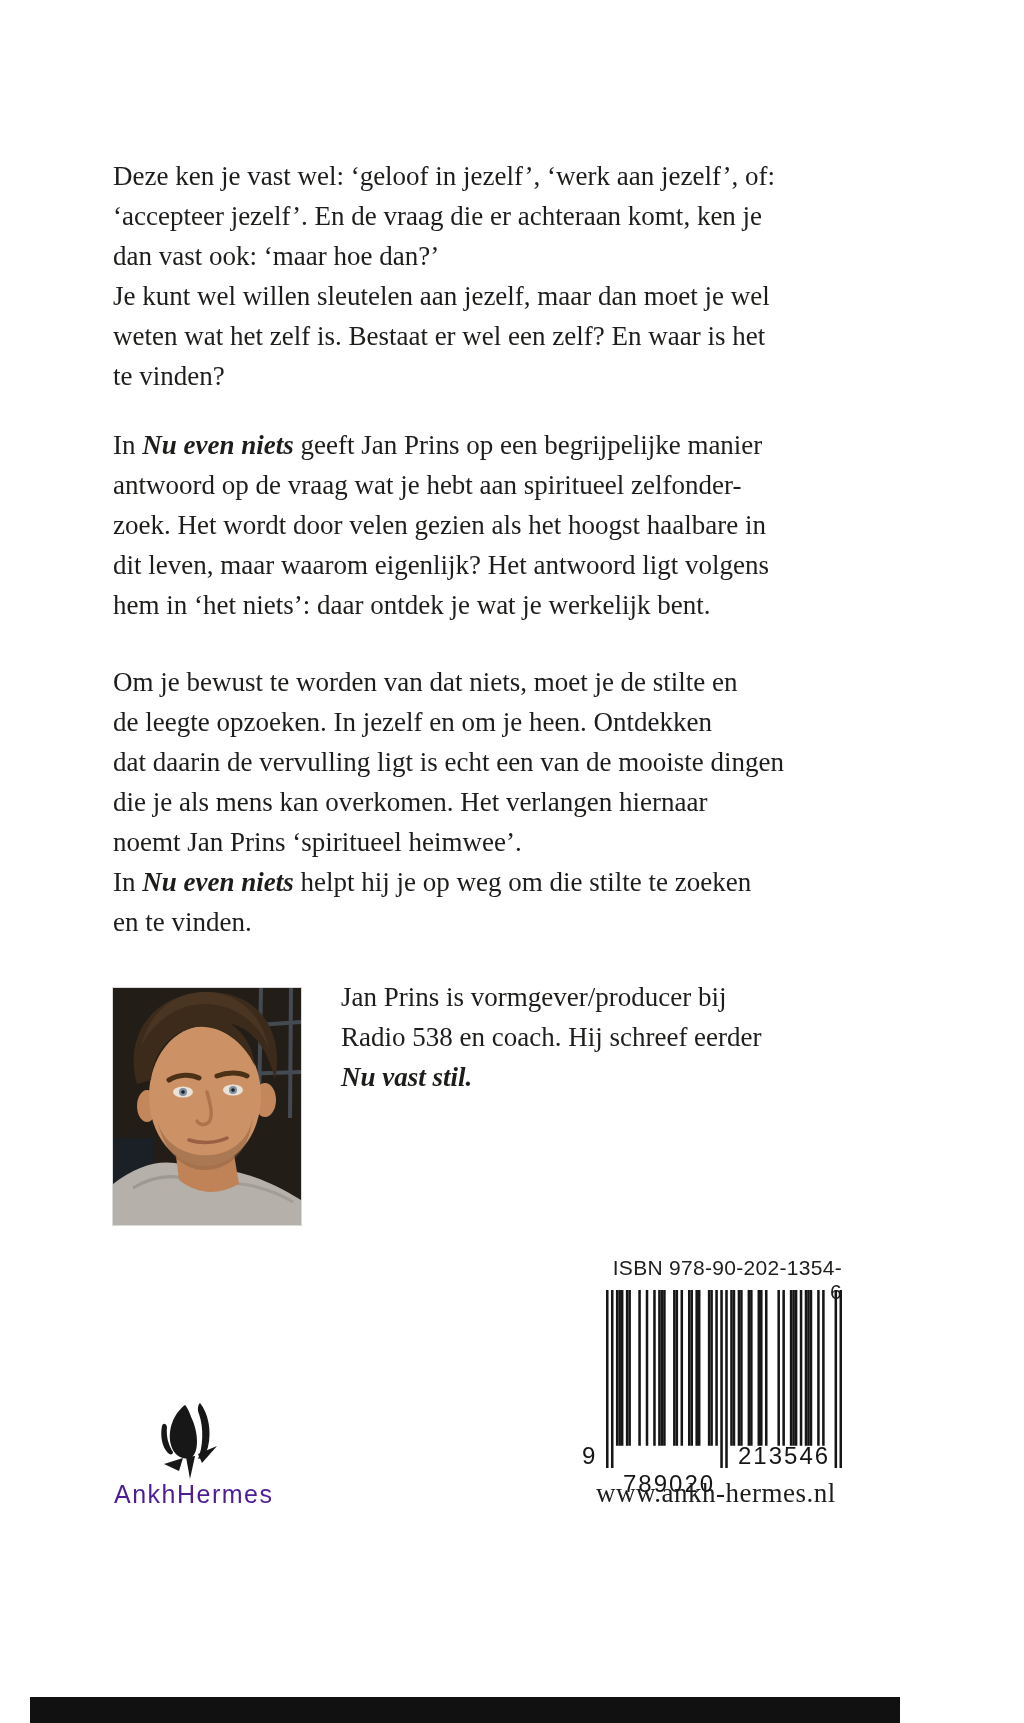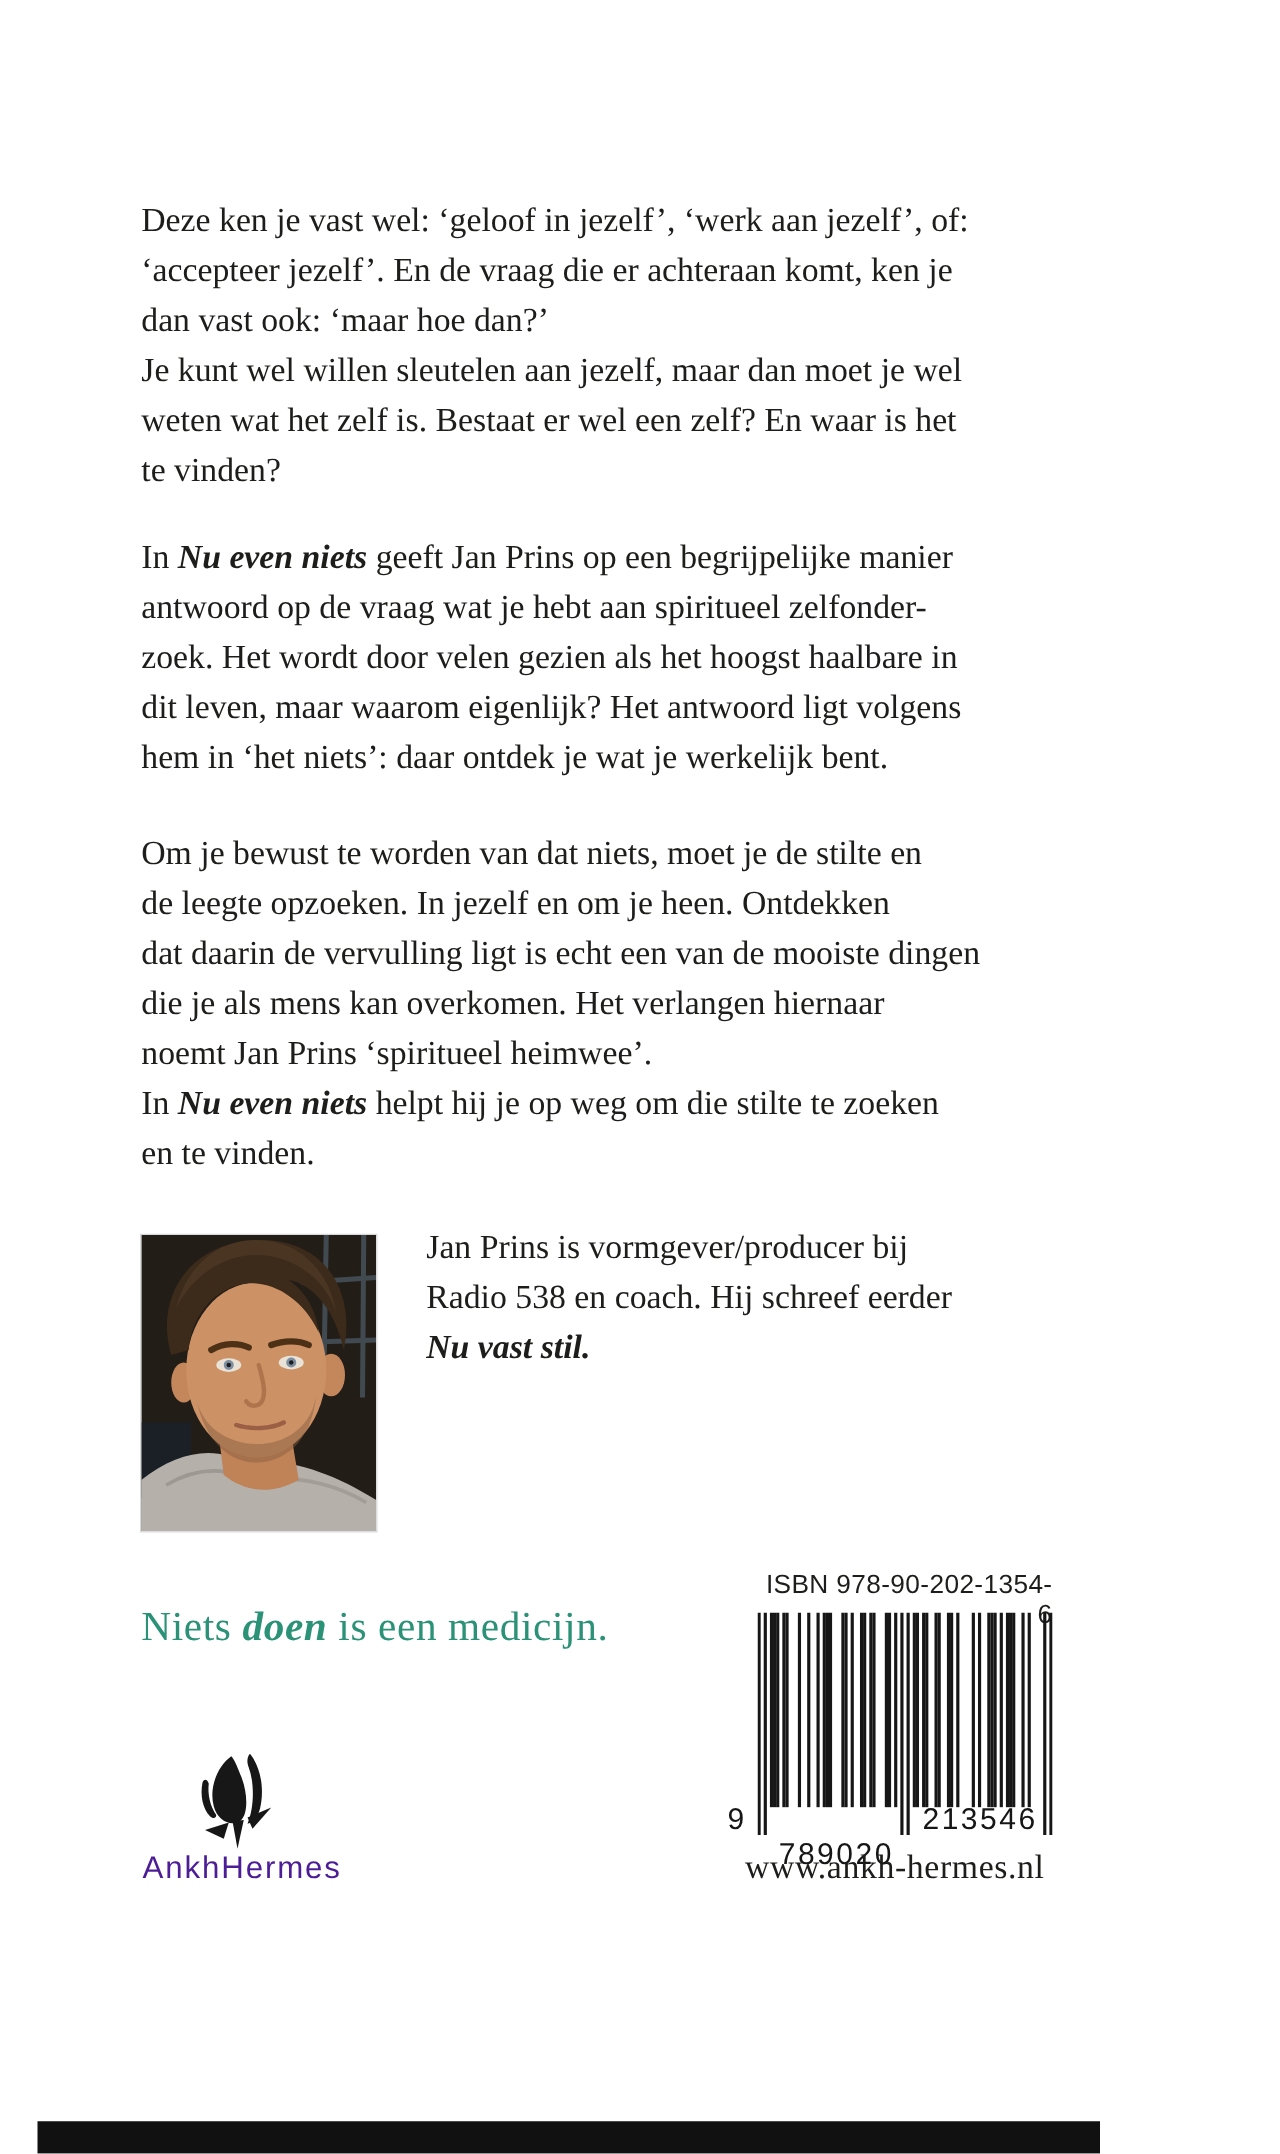--- a/index.html
+++ b/index.html
@@ -1,18 +1,18 @@
 <!DOCTYPE html>
 <html><head>
 <meta charset="utf-8">
 <style>
   html,body{margin:0;padding:0;background:#ffffff;}
   .cover{
     position:relative;width:880px;height:1723px;background:#ffffff;overflow:hidden;
-    font-family:"Liberation Serif",serif;color:#1d1d1b;
+    font-family:"Liberation Serif",serif;color:#1d1d1b;padding-left:20px;
   }
   .body-text{position:absolute;margin:0;font-size:27px;line-height:40px;white-space:pre-line;width:840px;}
   .it{font-style:italic;font-weight:bold;}
   #p1{left:113px;top:156px;}
   #p2{left:113px;top:425px;}
   #p3{left:113px;top:662px;}
   #photo{position:absolute;left:113px;top:988px;width:188px;height:237px;outline:1px solid #d9d9d9;}
   #photo svg{display:block;width:100%;height:100%;}
   #bio{left:341px;top:977px;}
   #tagline{position:absolute;left:113px;top:1280px;margin:0;font-size:33px;line-height:44px;
@@ -91,21 +91,20 @@
       <circle cx="120" cy="102" r="1.8" fill="#1c1c1c"></circle>
       <path d="M94,104 C98,118 100,128 96,134 C92,138 86,137 84,133" stroke="#b0744c" stroke-width="3.5" fill="none" stroke-linecap="round"></path>
       <path d="M76,152 C88,156 104,155 114,150" stroke="#9a5f44" stroke-width="3.5" fill="none" stroke-linecap="round"></path>
     </svg>
   </div>
 
   <p class="body-text" id="bio"><span>Jan Prins is vormgever/producer bij
 Radio 538 en coach. Hij schreef eerder
 </span><span class="it">Nu vast stil.</span></p>
 
-  <p id="tagline"><span>Niets </span><span class="it">doen</span><span> is een medicijn.</span></p>
 
   <div id="isbn">ISBN 978-90-202-1354-6</div>
 
   <div id="barcode">
     <svg id="bars" viewBox="0 0 95 72" preserveAspectRatio="none">
         <rect x="0" y="0" width="1.02" height="72"></rect>
         <rect x="2" y="0" width="1.02" height="72"></rect>
         <rect x="4" y="0" width="1.02" height="63"></rect>
         <rect x="5" y="0" width="1.02" height="63"></rect>
         <rect x="6" y="0" width="1.02" height="63"></rect>

